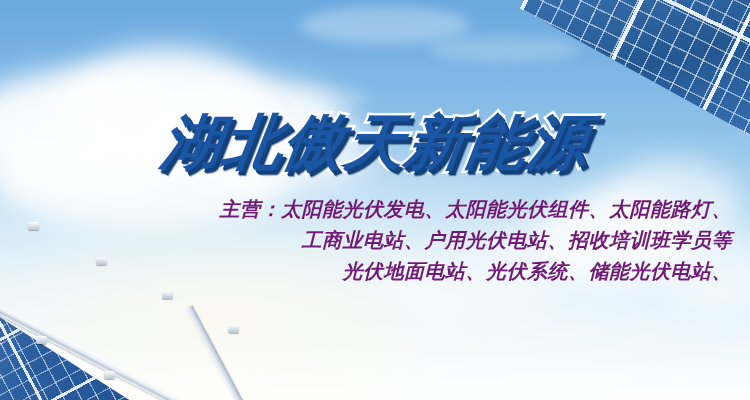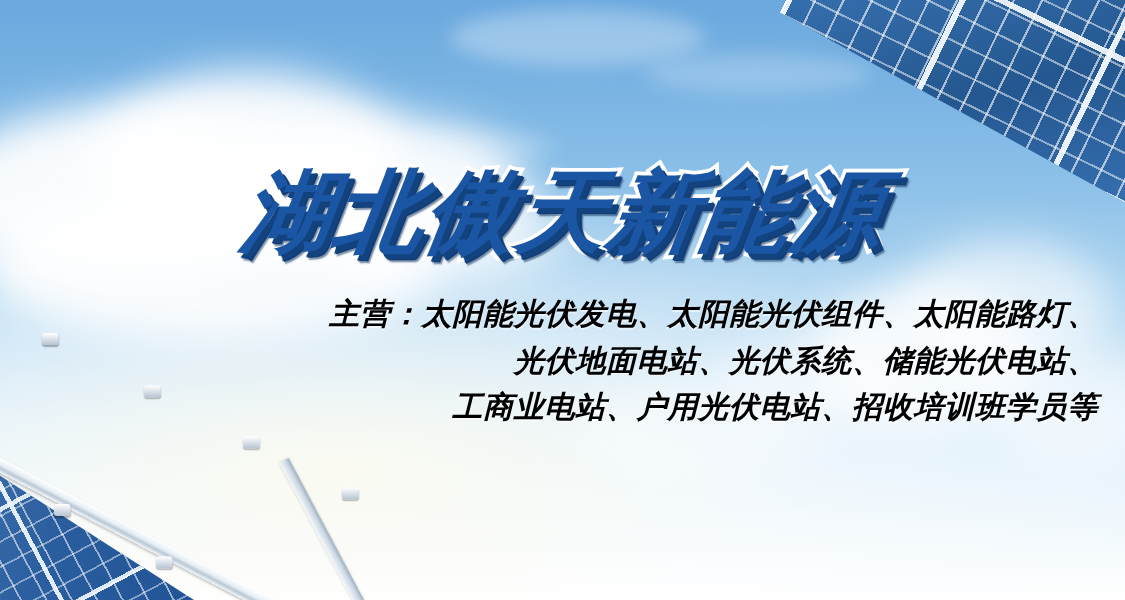--- a/index.html
+++ b/index.html
@@ -151,21 +151,21 @@
     text-align:right;
     pointer-events:none;
   }
   .subline{
     display:block;
     font-family:"DejaVu Sans","Liberation Sans",sans-serif;
     font-size:20px;
     line-height:31px;
     font-weight:600;
     font-style:italic;
-    color:#000000;
+    color:#701a75;
     letter-spacing:.5px;
     white-space:nowrap;
     text-shadow:0 1px 0 rgba(255,255,255,.5);
   }
 </style>
 </head>
 <body>
 
 <div class="banner">
 
@@ -211,17 +211,17 @@
     <div class="clip" style="left:36px;  top:336px;"></div>
     <div class="clip" style="left:104px; top:371px;"></div>
   </div>
 
   <div class="headline">
     <span class="title">湖北傲天新能源</span>
   </div>
 
   <div class="sublines">
     <span class="subline">主营：太阳能光伏发电、太阳能光伏组件、太阳能路灯、</span>
+    <span class="subline">工商业电站、户用光伏电站、招收培训班学员等</span>
     <span class="subline">光伏地面电站、光伏系统、储能光伏电站、</span>
-    <span class="subline">工商业电站、户用光伏电站、招收培训班学员等</span>
   </div>
 
 </div>
 
 </body></html>

